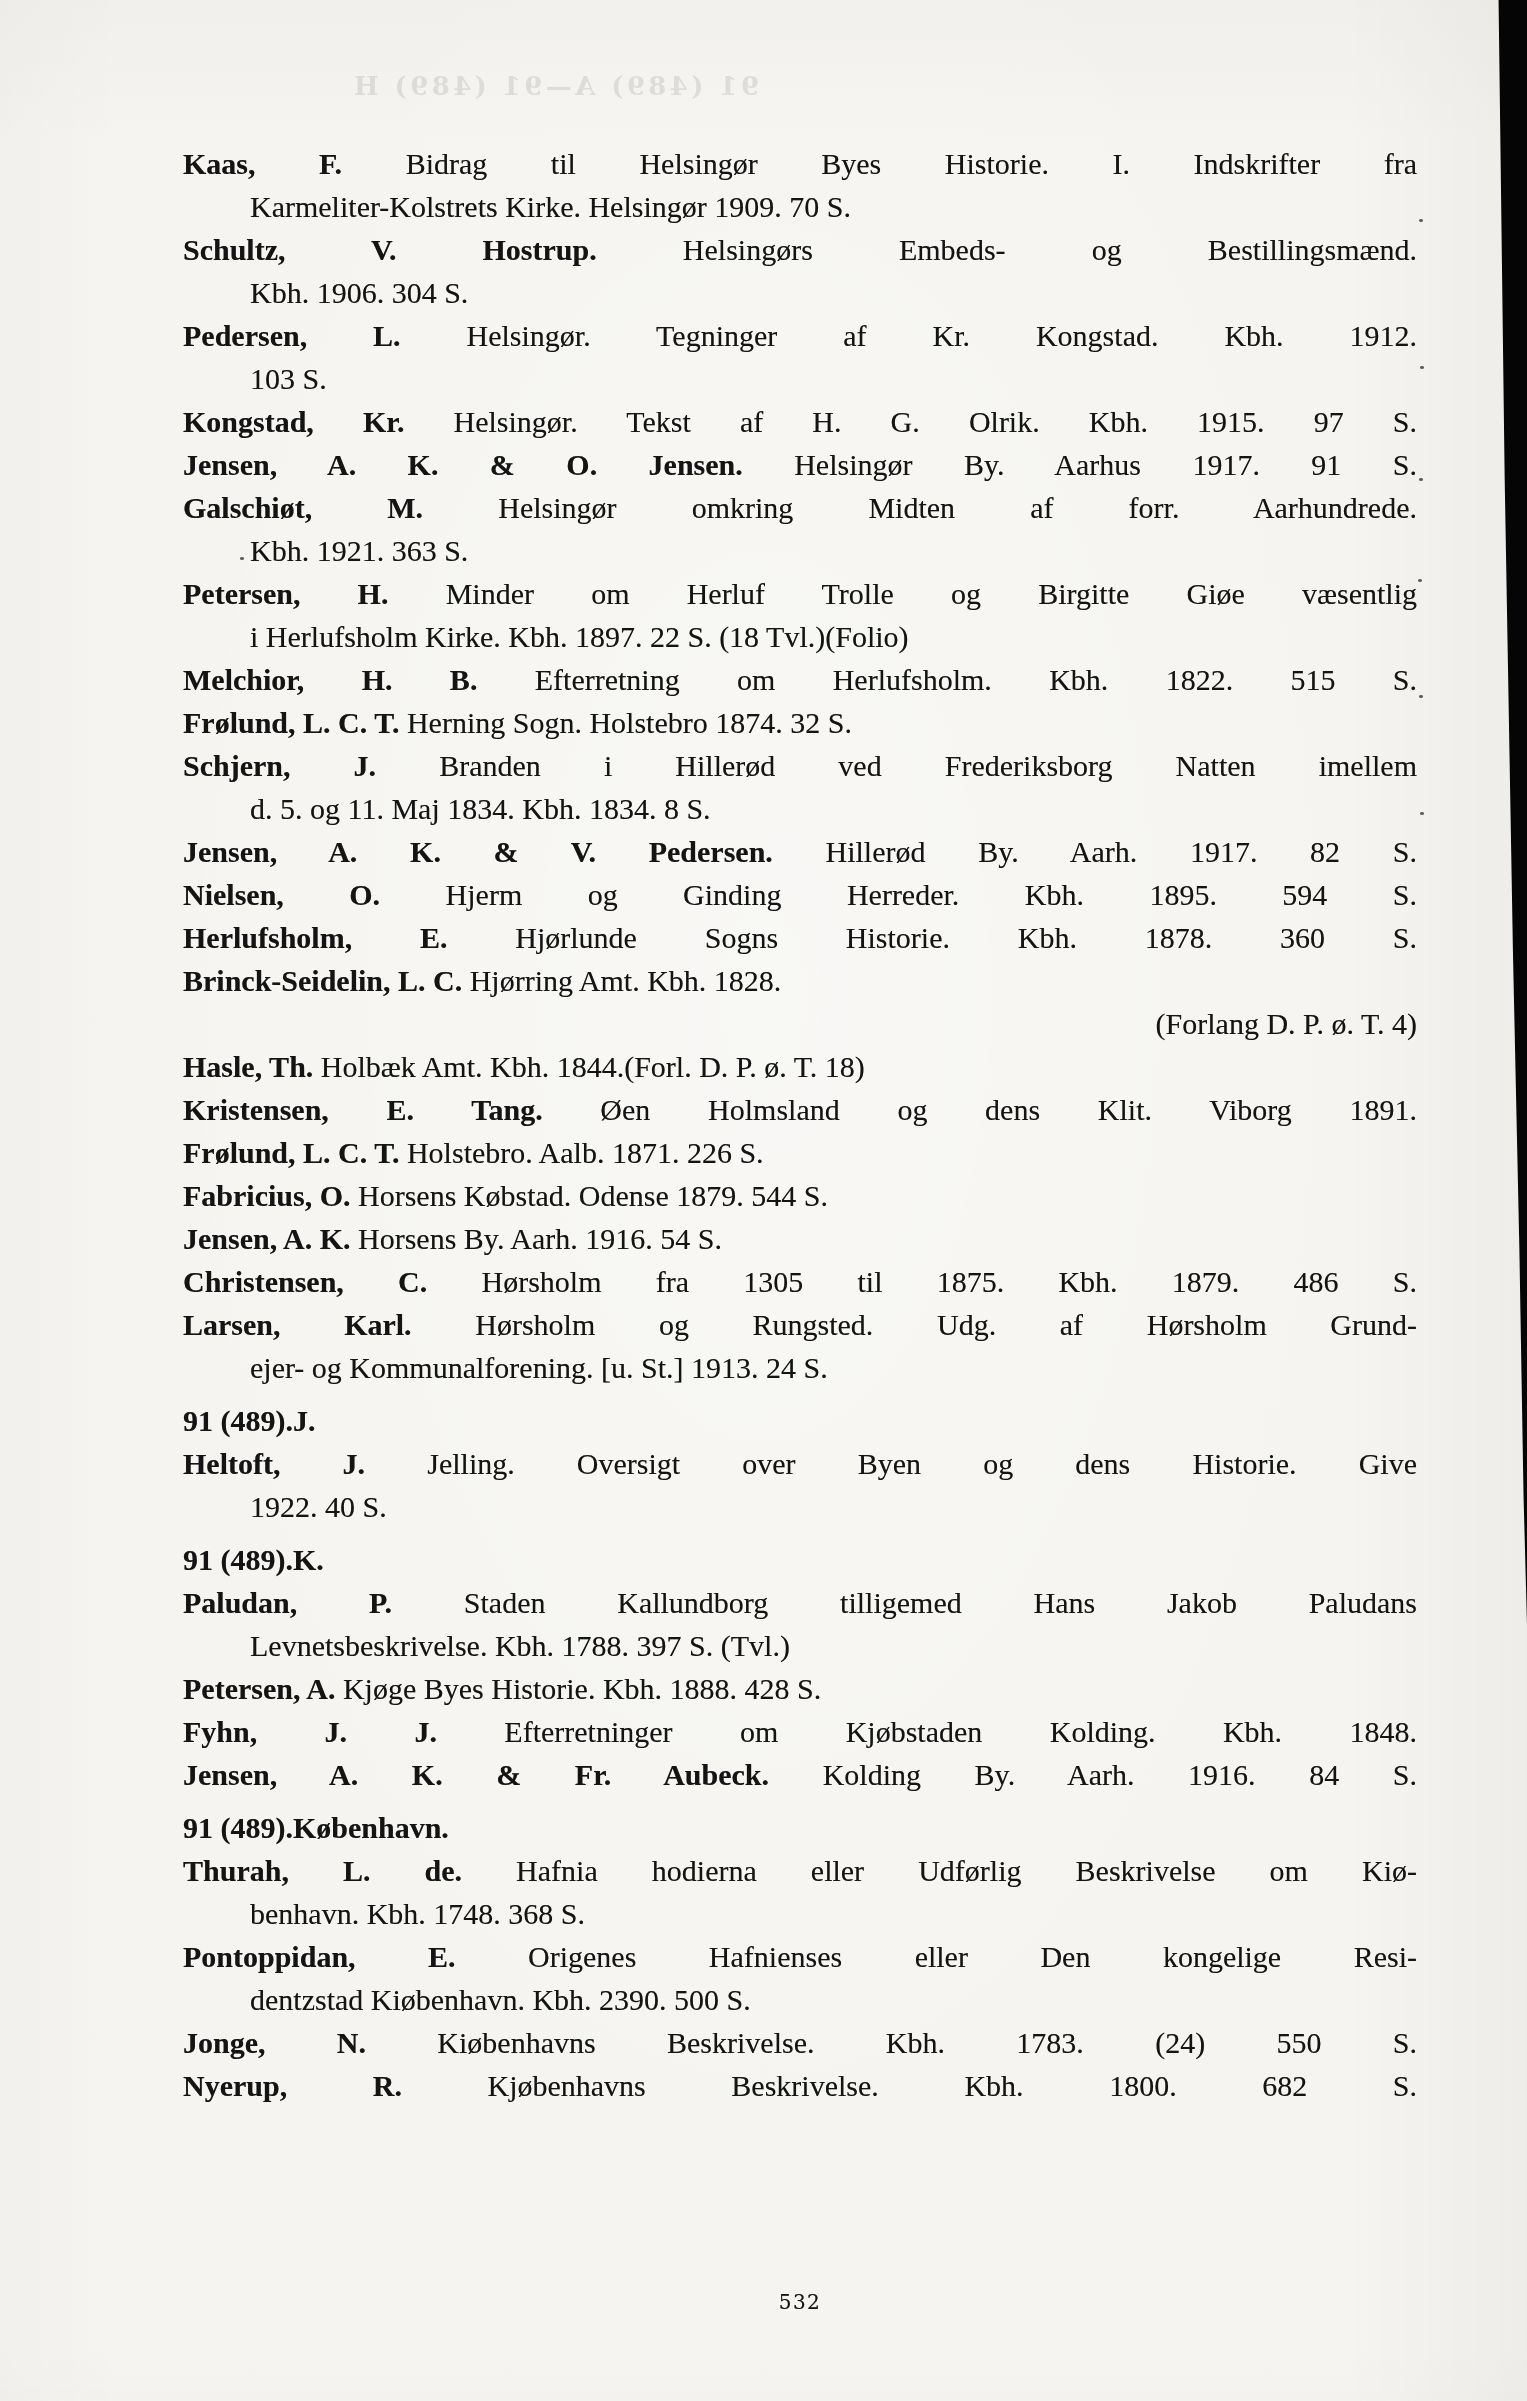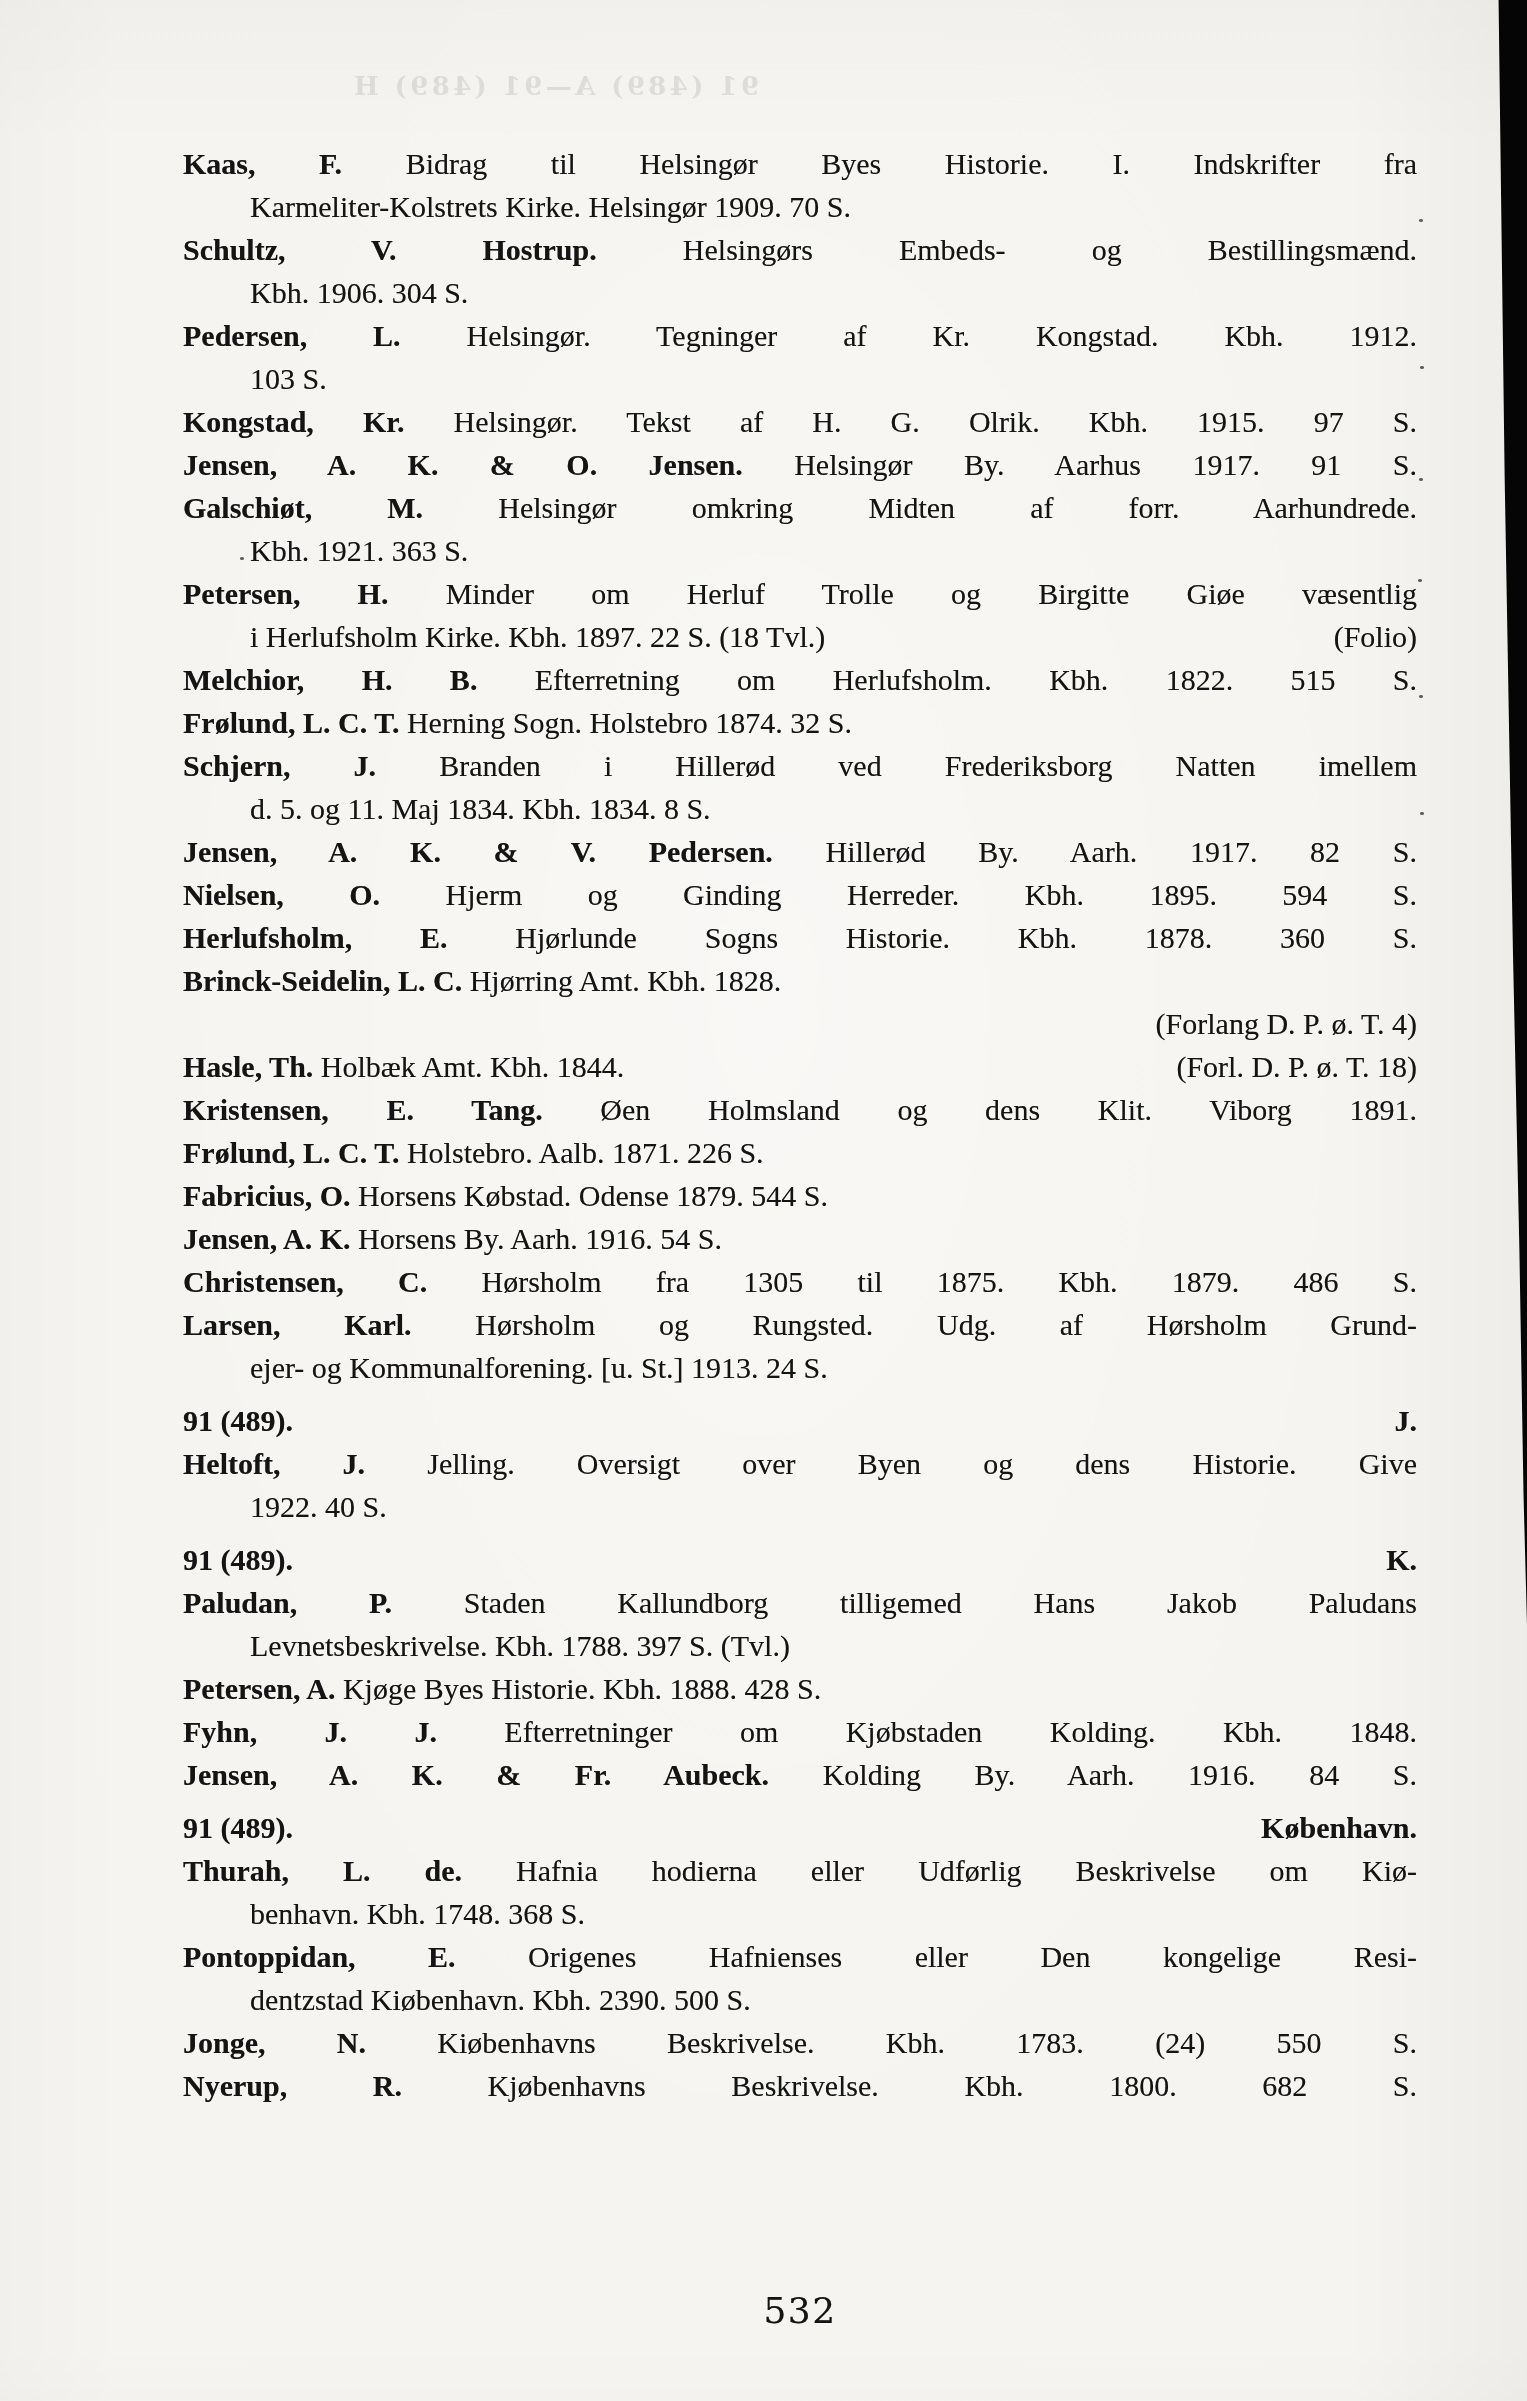--- a/index.html
+++ b/index.html
@@ -44,28 +44,28 @@
     font-size:30px;
     line-height:43px;
     text-shadow:0 0 0.5px rgba(10,10,10,0.4);
     font-family:Liberation Serif, serif;
   }
   .line{min-height:43px;}
   .line b{font-weight:bold;}
   .line.ind{padding-left:67px;}
   .line.just{text-align:justify;text-align-last:justify;}
   .line.gap{margin-top:10px;}
-  .line.split{display:flex;justify-content:space-between;align-items:baseline;}
+  .line.split{display:flex;align-items:baseline;}
   .line.ronly{text-align:right;}
   .right.rb{font-weight:bold;}
   .pagenum{
     position:absolute;
     left:183px;top:2290px;width:1234px;
     text-align:center;
-    font-size:36px;
+    font-size:20px;
     letter-spacing:1.4px;
     text-shadow:0 0 0.5px rgba(10,10,10,0.4);
   }
   .speck{
     position:absolute;width:4.3px;height:2.9px;border-radius:50%;
     background:rgba(15,15,15,0.65);
   }
 </style>
 </head>
 <body>

